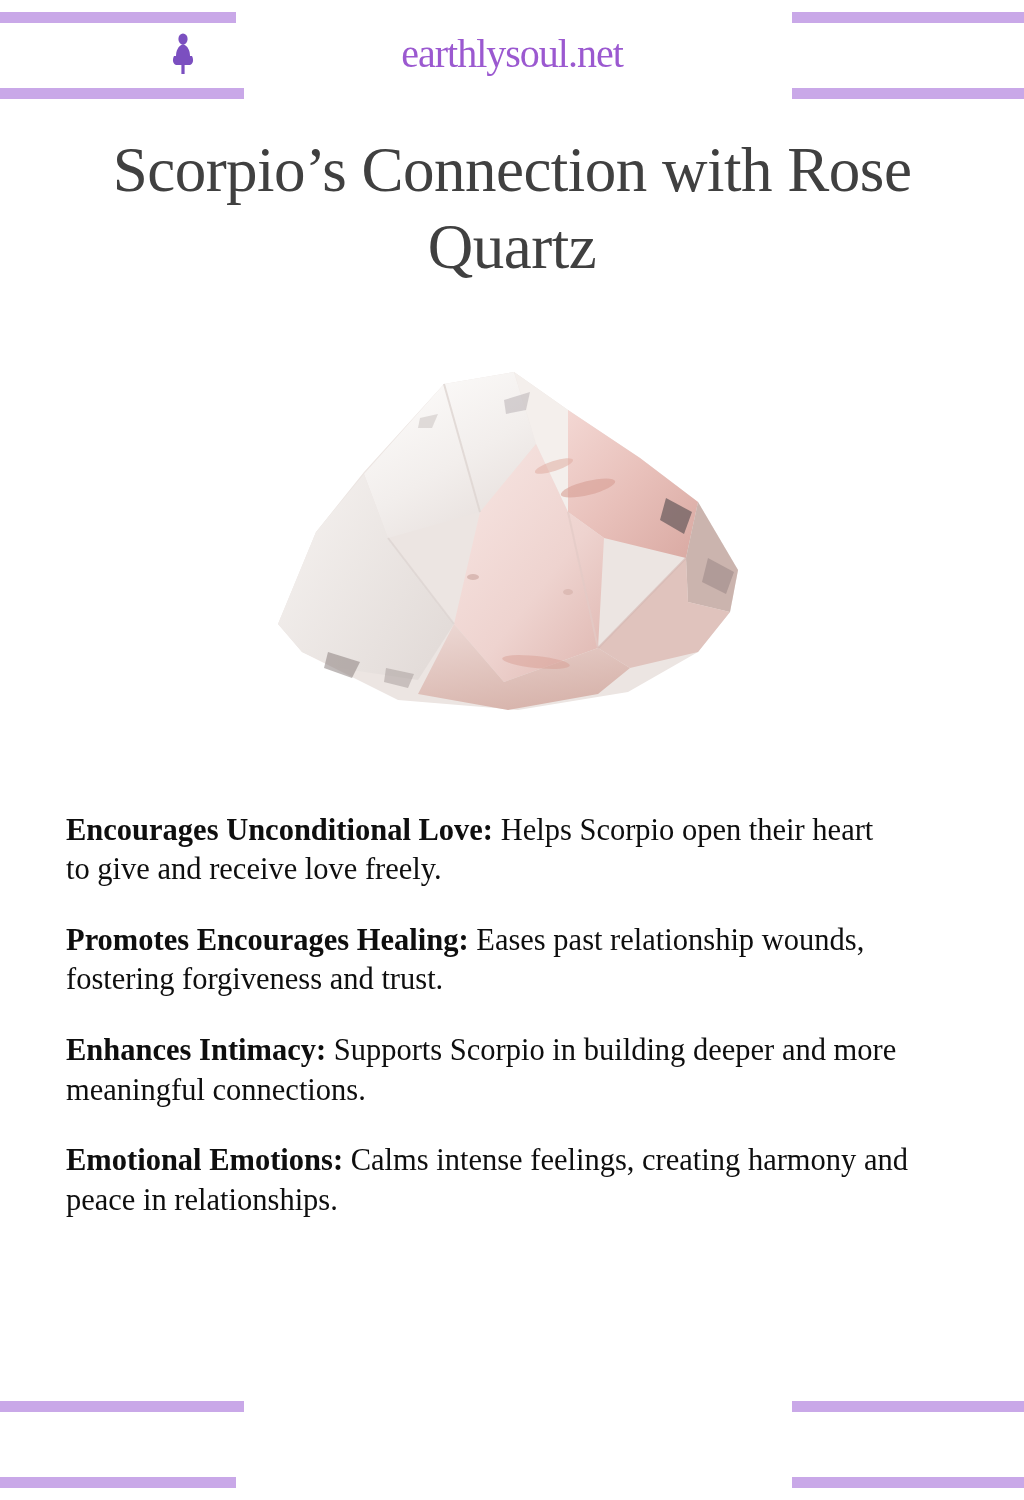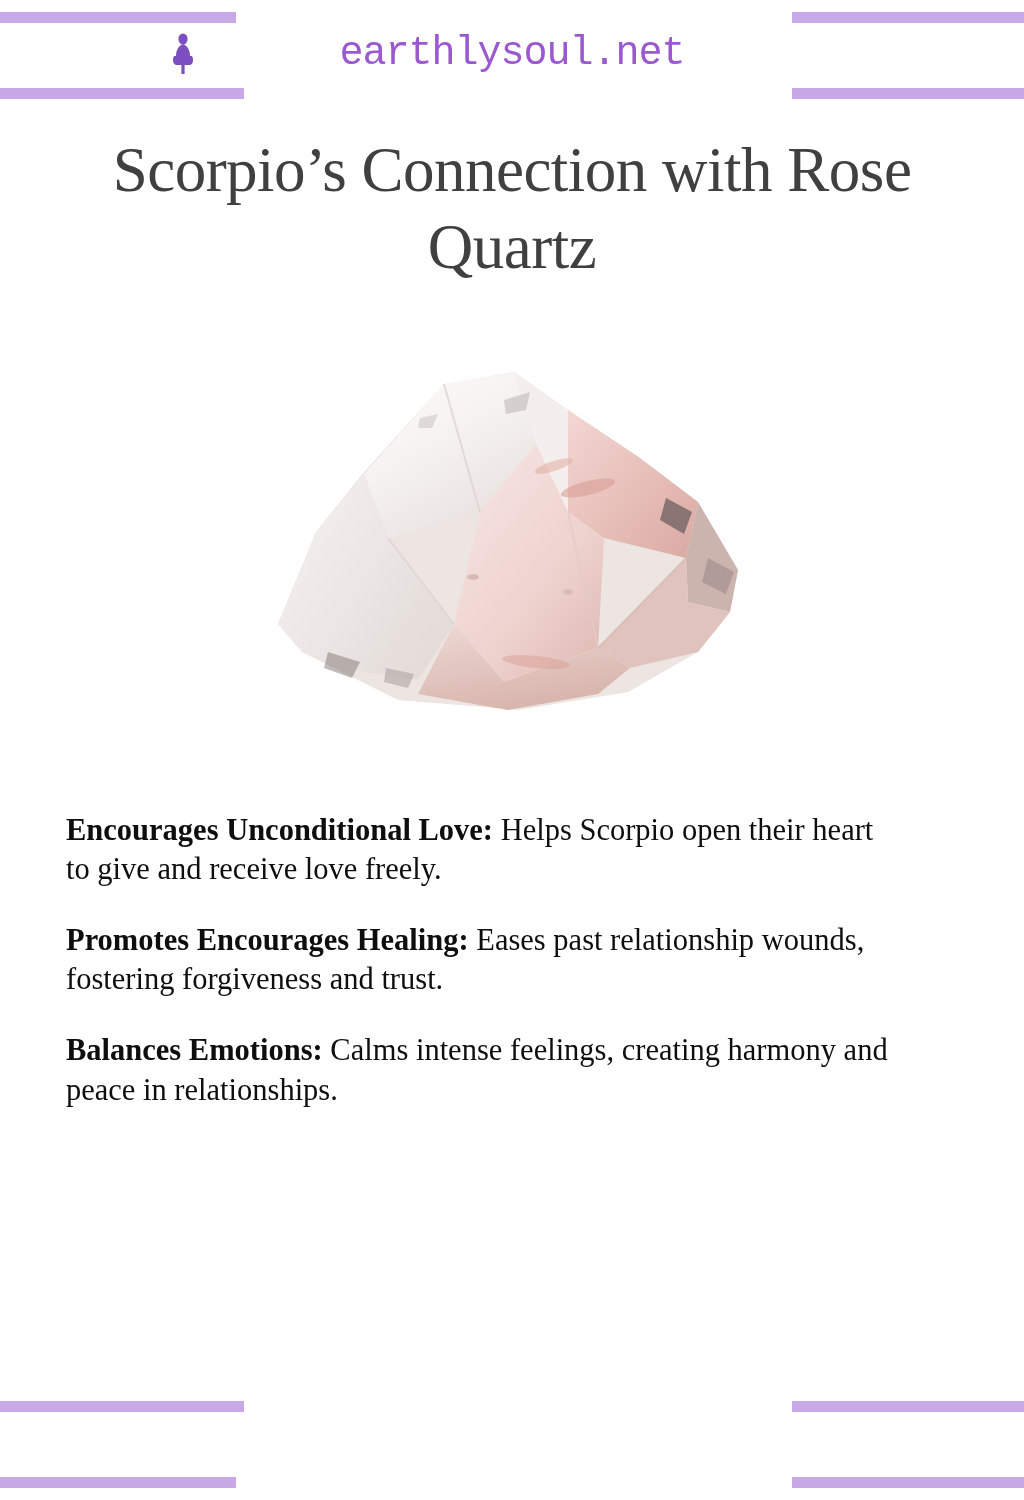--- a/index.html
+++ b/index.html
@@ -34,21 +34,21 @@
   .logo-wrap {
     position: absolute;
     top: 34px;
     left: 0;
     width: 100%;
     text-align: center;
     height: 56px;
   }
   .logo-text {
     display: inline-block;
-    font-family: Liberation Mono, monospace;
+    font-family: Liberation Serif, serif;
     font-size: 40px;
     letter-spacing: -1px;
     color: #9b59d0;
     position: relative;
     line-height: 1;
   }
   .logo-mark {
     position: absolute;
     left: 170px;
     top: -4px;
@@ -200,16 +200,19 @@
   </svg>
 </div>
 
 <div class="benefits">
   <p class="benefit b-1">
     <b>Encourages Unconditional Love:</b><span> Helps Scorpio open their heart to give and receive love freely.</span>
   </p>
   <p class="benefit b-2">
     <b>Promotes Encourages Healing:</b><span> Eases past relationship wounds, fostering forgiveness and trust.</span>
   </p>
+  <p class="benefit b-3">
+    <b>Enhances Intimacy:</b><span> Supports Scorpio in building deeper and more meaningful connections.</span>
+  </p>
   <p class="benefit b-4">
-    <b>Balances Emotions:</b><span> Calms intense feelings, creating harmony and peace in relationships.</span>
+    <b>Emotional Emotions:</b><span> Calms intense feelings, creating harmony and peace in relationships.</span>
   </p>
 </div>
 
 </body></html>

